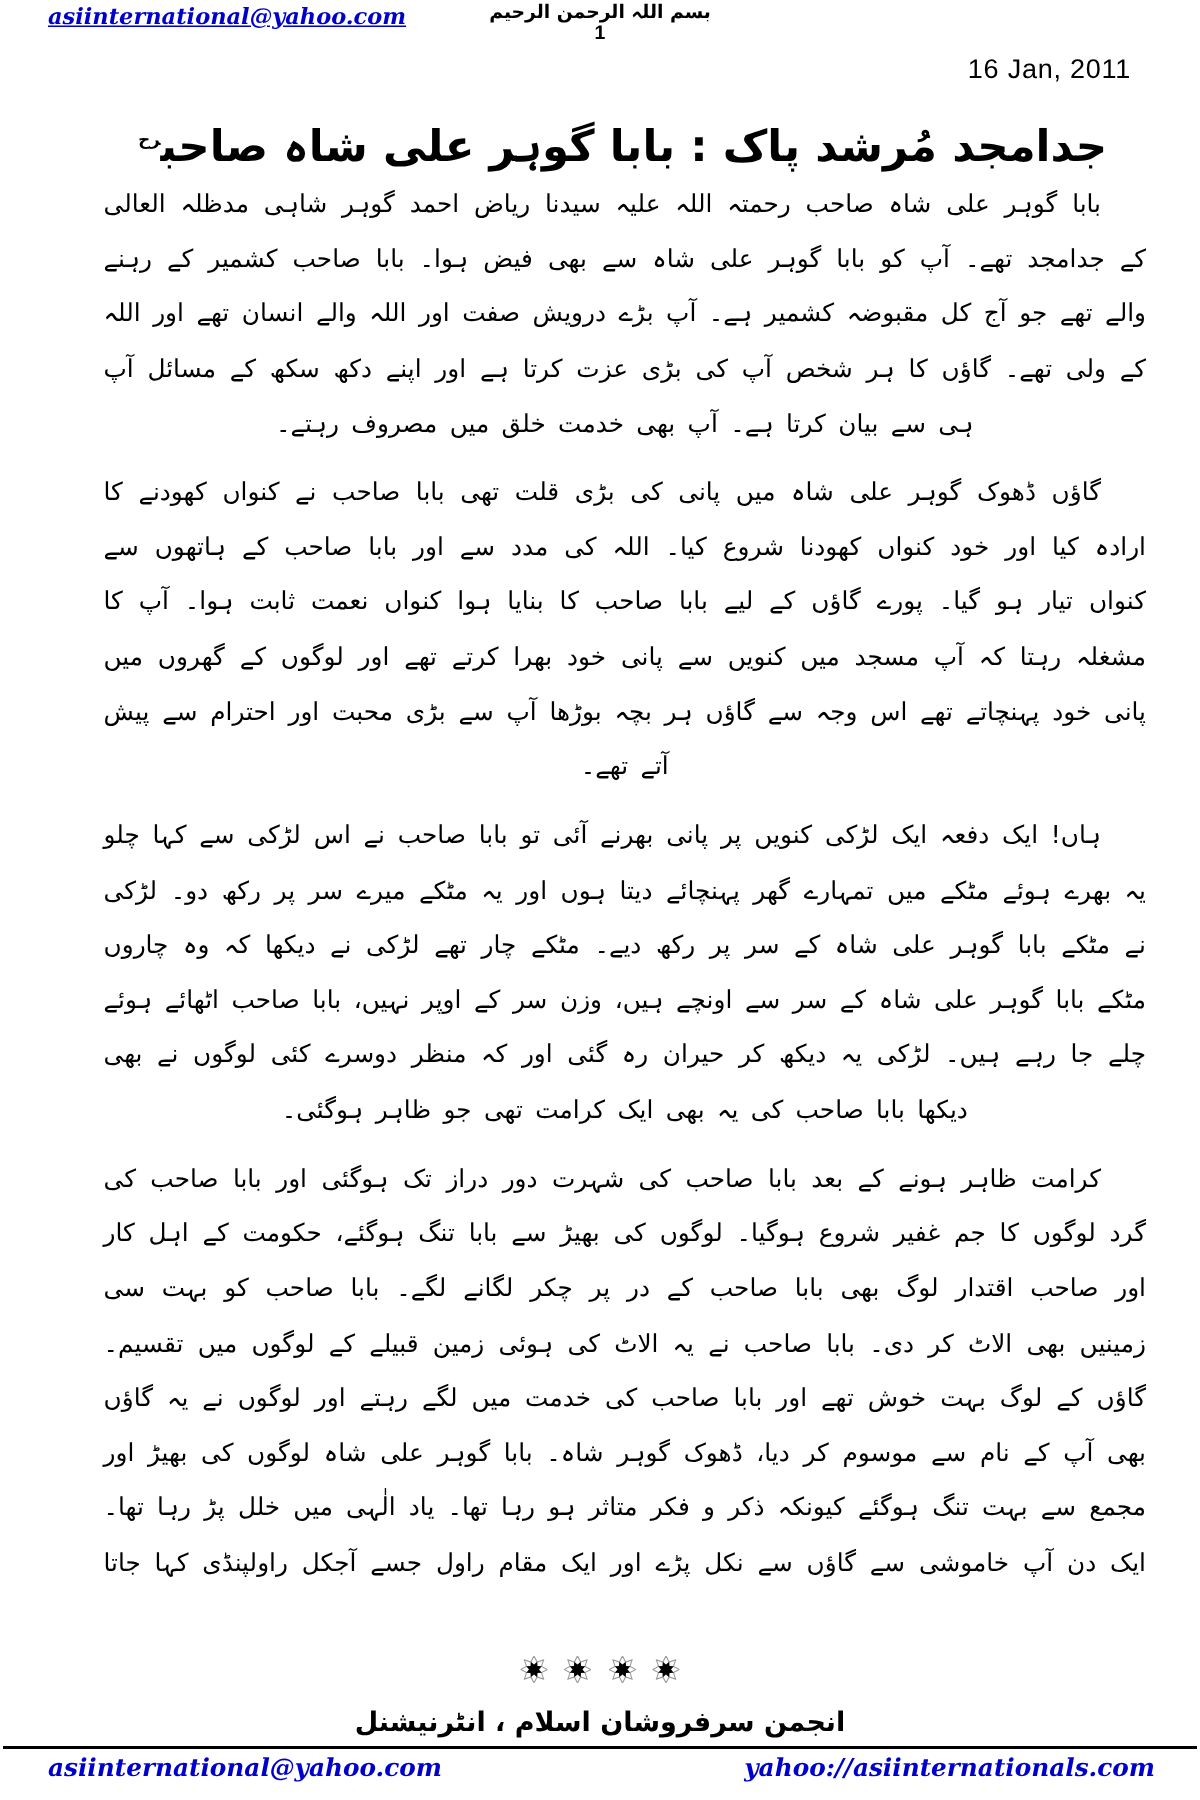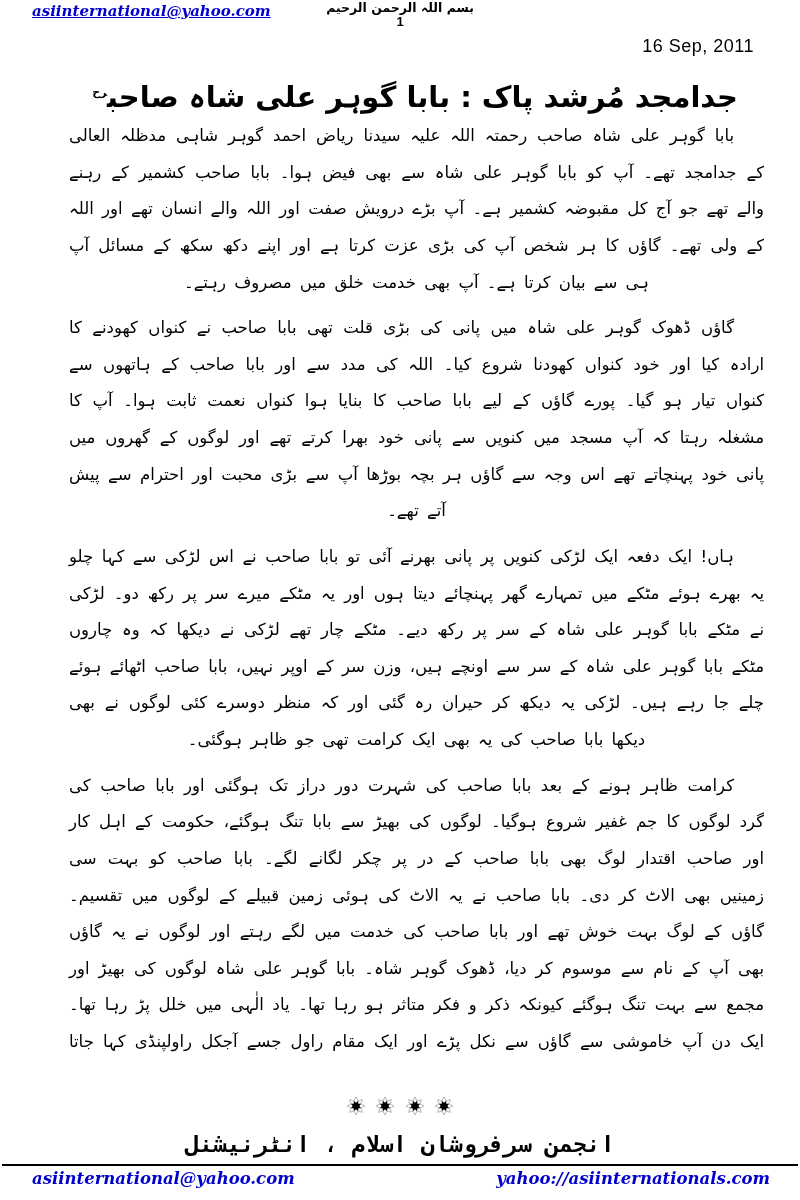--- a/index.html
+++ b/index.html
@@ -76,24 +76,23 @@
   
   .footer {
     position:absolute; left:0; right:0; bottom:12px;
   }
   .stars { text-align:center; height:20px; }
   .stars svg { margin:0 3px; vertical-align:middle; }
   .org-name {
     direction:rtl;
     text-align:center;
     font-weight:bold;
-    font-size:23px;
+    font-size:18px;
     margin-top:16px;
     letter-spacing:0.5px;
-    font-family:Liberation Mono, monospace;
   }
   .rule {
     border-top:2px solid #000;
     margin-top:5px;
   }
   .footer-row {
     display:flex;
     justify-content:space-between;
     align-items:flex-start;
     padding:3px 28px 0 30px;
@@ -111,21 +110,21 @@
 
 <div class="page">
 
   <a class="top-email">asiinternational@yahoo.com</a>
 
   <div class="bismillah-wrap">
     <div class="bismillah">بسم اللہ الرحمن الرحیم</div>
     <div class="page-number">1</div>
   </div>
 
-  <div class="date">16 Sep, 2011</div>
+  <div class="date">16 Jan, 2011</div>
 
   <div class="doc-title"><span>جدامجد مُرشد پاک : بابا گوہر علی شاہ صاحب</span><span class="honorific">رح</span></div>
 
   <div class="body-text">
     <p>بابا گوہر علی شاہ صاحب رحمتہ اللہ علیہ سیدنا ریاض احمد گوہر شاہی مدظلہ العالی کے جدامجد تھے۔ آپ کو بابا گوہر علی شاہ سے بھی فیض ہوا۔ بابا صاحب کشمیر کے رہنے والے تھے جو آج کل مقبوضہ کشمیر ہے۔ آپ بڑے درویش صفت اور اللہ والے انسان تھے اور اللہ کے ولی تھے۔ گاؤں کا ہر شخص آپ کی بڑی عزت کرتا ہے اور اپنے دکھ سکھ کے مسائل آپ ہی سے بیان کرتا ہے۔ آپ بھی خدمت خلق میں مصروف رہتے۔</p>
     <p>گاؤں ڈھوک گوہر علی شاہ میں پانی کی بڑی قلت تھی بابا صاحب نے کنواں کھودنے کا ارادہ کیا اور خود کنواں کھودنا شروع کیا۔ اللہ کی مدد سے اور بابا صاحب کے ہاتھوں سے کنواں تیار ہو گیا۔ پورے گاؤں کے لیے بابا صاحب کا بنایا ہوا کنواں نعمت ثابت ہوا۔ آپ کا مشغلہ رہتا کہ آپ مسجد میں کنویں سے پانی خود بھرا کرتے تھے اور لوگوں کے گھروں میں پانی خود پہنچاتے تھے اس وجہ سے گاؤں ہر بچہ بوڑھا آپ سے بڑی محبت اور احترام سے پیش آتے تھے۔</p>
     <p>ہاں! ایک دفعہ ایک لڑکی کنویں پر پانی بھرنے آئی تو بابا صاحب نے اس لڑکی سے کہا چلو یہ بھرے ہوئے مٹکے میں تمہارے گھر پہنچائے دیتا ہوں اور یہ مٹکے میرے سر پر رکھ دو۔ لڑکی نے مٹکے بابا گوہر علی شاہ کے سر پر رکھ دیے۔ مٹکے چار تھے لڑکی نے دیکھا کہ وہ چاروں مٹکے بابا گوہر علی شاہ کے سر سے اونچے ہیں، وزن سر کے اوپر نہیں، بابا صاحب اٹھائے ہوئے چلے جا رہے ہیں۔ لڑکی یہ دیکھ کر حیران رہ گئی اور کہ منظر دوسرے کئی لوگوں نے بھی دیکھا بابا صاحب کی یہ بھی ایک کرامت تھی جو ظاہر ہوگئی۔</p>
     <p>کرامت ظاہر ہونے کے بعد بابا صاحب کی شہرت دور دراز تک ہوگئی اور بابا صاحب کی گرد لوگوں کا جم غفیر شروع ہوگیا۔ لوگوں کی بھیڑ سے بابا تنگ ہوگئے، حکومت کے اہل کار اور صاحب اقتدار لوگ بھی بابا صاحب کے در پر چکر لگانے لگے۔ بابا صاحب کو بہت سی زمینیں بھی الاٹ کر دی۔ بابا صاحب نے یہ الاٹ کی ہوئی زمین قبیلے کے لوگوں میں تقسیم۔ گاؤں کے لوگ بہت خوش تھے اور بابا صاحب کی خدمت میں لگے رہتے اور لوگوں نے یہ گاؤں بھی آپ کے نام سے موسوم کر دیا، ڈھوک گوہر شاہ۔ بابا گوہر علی شاہ لوگوں کی بھیڑ اور مجمع سے بہت تنگ ہوگئے کیونکہ ذکر و فکر متاثر ہو رہا تھا۔ یاد الٰہی میں خلل پڑ رہا تھا۔ ایک دن آپ خاموشی سے گاؤں سے نکل پڑے اور ایک مقام راول جسے آجکل راولپنڈی کہا جاتا ہے یہ بیابان پہاڑی علاقہ تھا، یہاں قیام پذیر ہوگئے۔ آپ کے گاؤں سے اچانک غائب ہو جانے سے لوگ بہت پریشان ہوگئے۔ آپ کی اہلیہ اور بچے بھی پریشان ہوئے۔ کافی عرصہ کے بعد آپ کا پتہ چلا آپ نے بیوی بچوں کی پریشانی کی وجہ سے گاؤں کا رخ کیا اس کے بعد آپ کبھی گاؤں میں رہتے اور کبھی راولپنڈی میں قیام کرتے آپ کے مرید کافی ہو چکے تھے۔ ڈھوک گوہر شاہی آپ کے نام سے منسوب ہے۔ یہاں کی زیادہ تر آبادی آپ کی اولاد ہے۔ انجمن سرفروشان اسلام کے زیر اہتمام ہر سال آپ کا عرس مبارک بڑے جوش و خروش اور تزک احتشام کے ساتھ منایا جاتا ہے۔ امسال آپ کا عرس مبارک 17 اپریل، 2011 کو منایا جا رہا ہے۔</p>
   </div>
 

